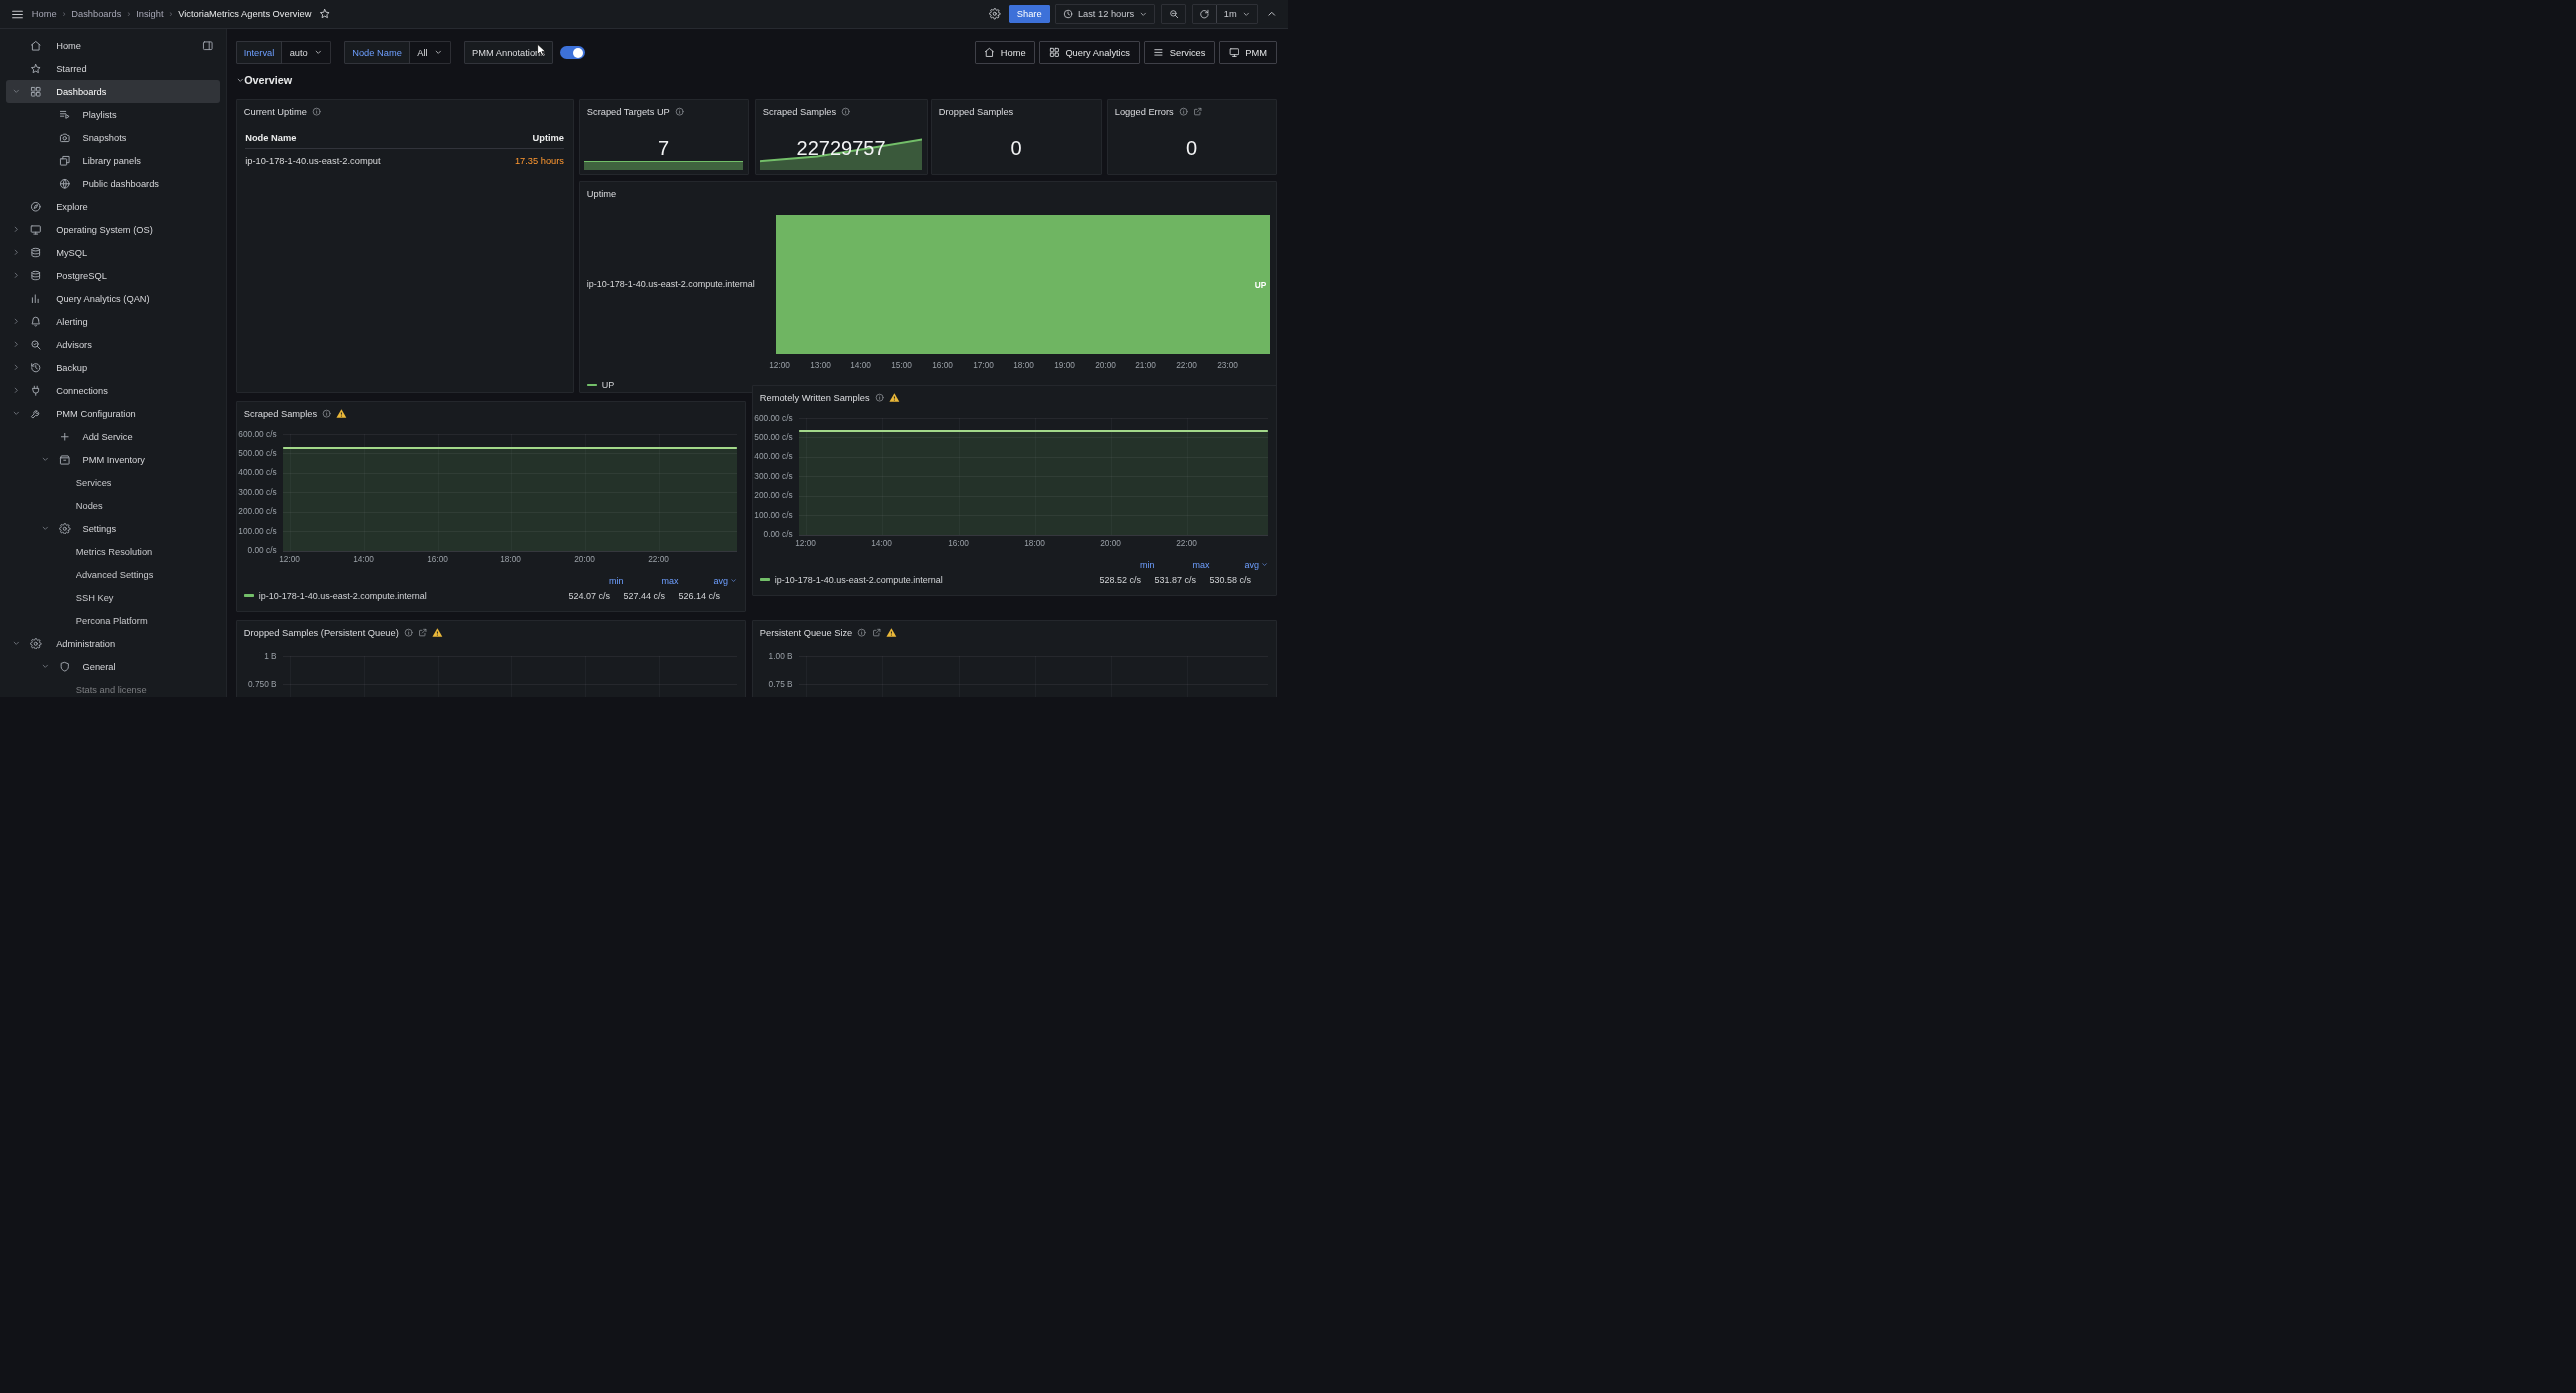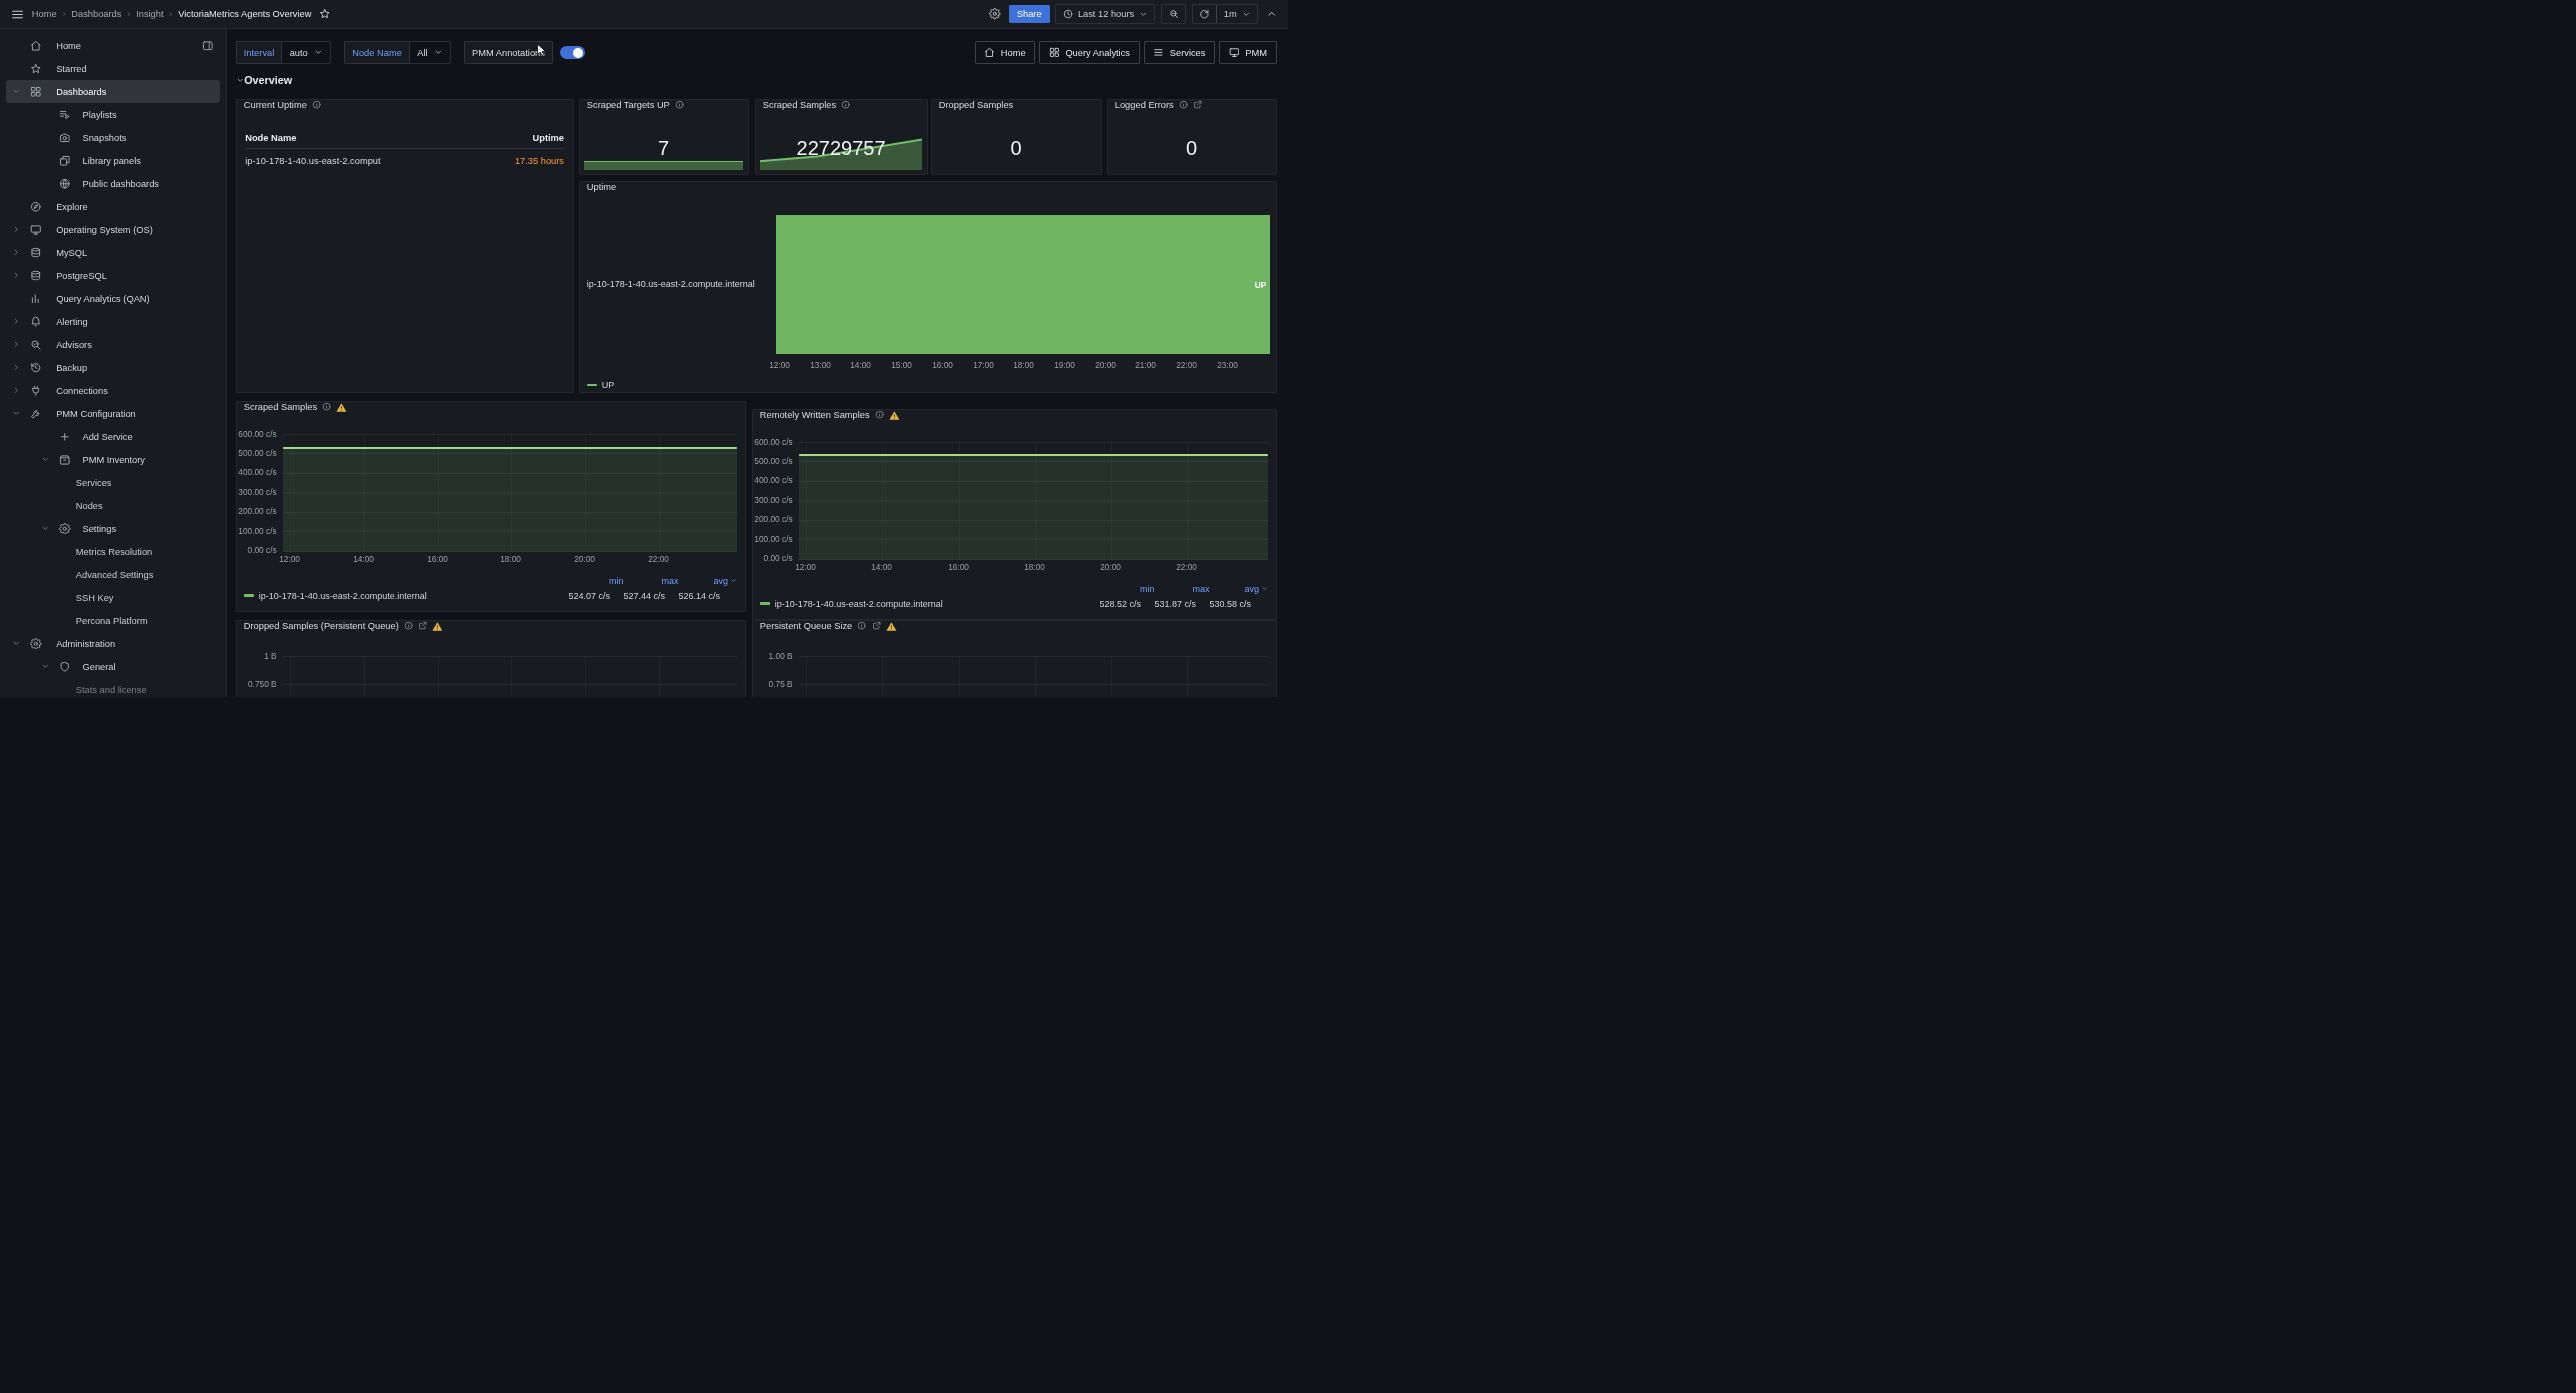--- a/index.html
+++ b/index.html
@@ -67,21 +67,21 @@
   .nav-btn{height:23px;display:flex;align-items:center;gap:5.8px;padding:0 8.6px;border:0.7px solid rgba(204,204,220,.25);
     border-radius:1.4px;color:#E3E4E6;font-weight:500;margin-left:4px;white-space:nowrap;}
   .nav-btn .icon{color:#D5D7DA;}
   #section-header{position:absolute;top:45px;left:8.6px;display:flex;align-items:center;gap:0;
     font-weight:700;font-size:10.8px;color:#E8E9EA;cursor:pointer;}
   #section-header .icon{color:#C9CBD0;}
 
   
   #panels{position:absolute;top:70px;left:8.6px;width:1041px;height:598px;}
   .panel{position:absolute;background:var(--panel);border:0.7px solid rgba(204,204,220,.07);border-radius:1.4px;}
-  .phead{height:23px;display:flex;gap:5px;padding:0 7.2px;cursor:pointer;}
+  .phead{height:23px;display:flex;align-items:center;gap:5px;padding:0 7.2px;cursor:pointer;}
   .ptitle{font-size:9.3px;font-weight:500;color:#DCDDE0;white-space:nowrap;}
   .pico{color:#8E9297;}
   .warn{color:var(--warning);}
   .pbody{position:absolute;top:23px;left:0;right:0;bottom:0;}
 
   
   .cu-table{margin:4.3px 8.6px 0;}
   .cu-head{display:flex;justify-content:space-between;align-items:center;height:21.6px;
     border-bottom:0.7px solid var(--border-med);font-weight:700;color:#ECEDED;}
   .cu-row{display:flex;justify-content:space-between;align-items:center;height:24.5px;}
@@ -855,21 +855,21 @@
                 <div class="lname">ip-10-178-1-40.us-east-2.compute.internal</div>
               </div>
               <div class="cell">524.07 c/s</div>
               <div class="cell">527.44 c/s</div>
               <div class="cell">526.14 c/s</div>
             </div>
           </div>
         </div>
     </section>
 
-    <section class="panel" style="left:516px;top:310px;width:525px;height:211px">
+    <section class="panel" style="left:516px;top:286px;width:525px;height:211px">
       <header class="phead">
         <span class="ptitle">Remotely Written Samples</span>
         <span class="icon i13 pico">
             <svg viewBox="0 0 24 24" fill="none" stroke="currentColor" stroke-width="2" stroke-linecap="round" stroke-linejoin="round">
               <circle cx="12" cy="12" r="9"></circle>
               <path d="M12 11.2v5"></path>
               <path d="M12 7.6v.1"></path>
             </svg>
           </span>
         <span class="icon i15 warn">

